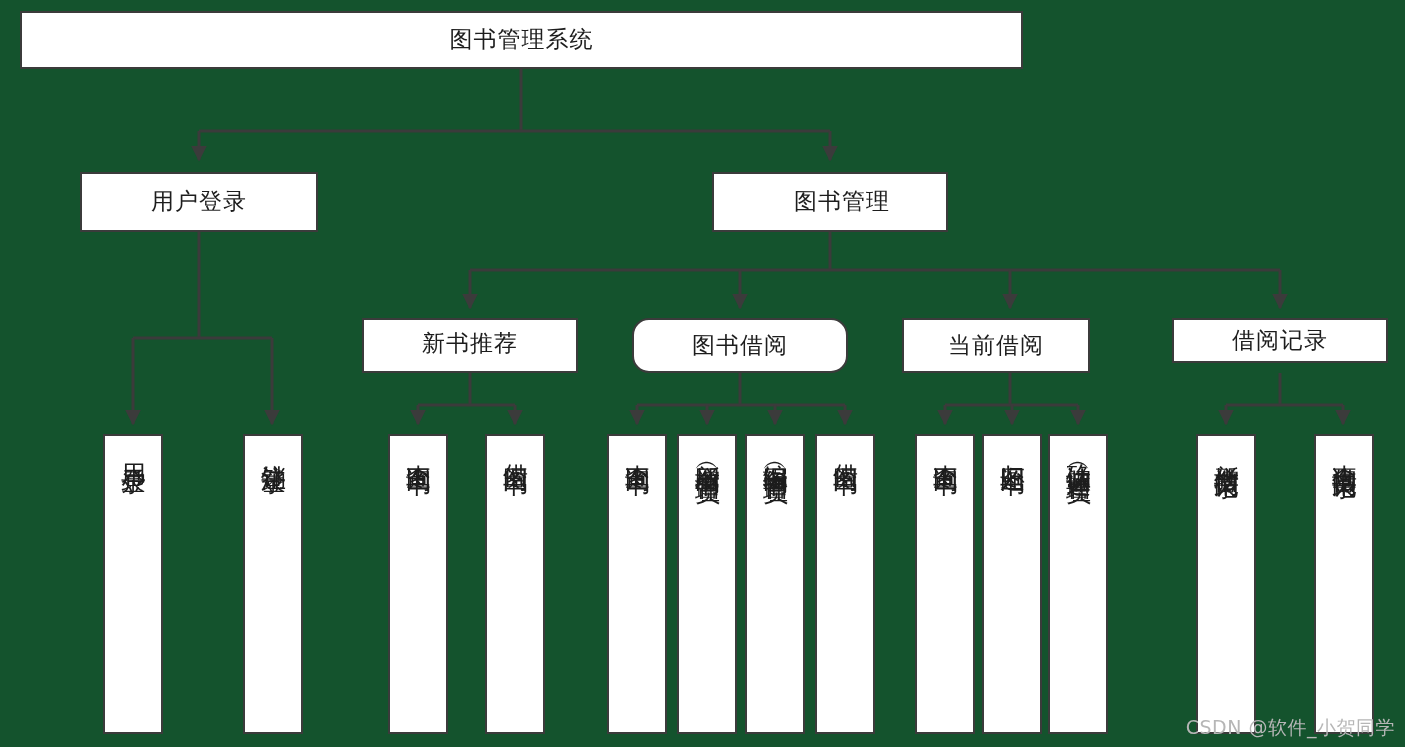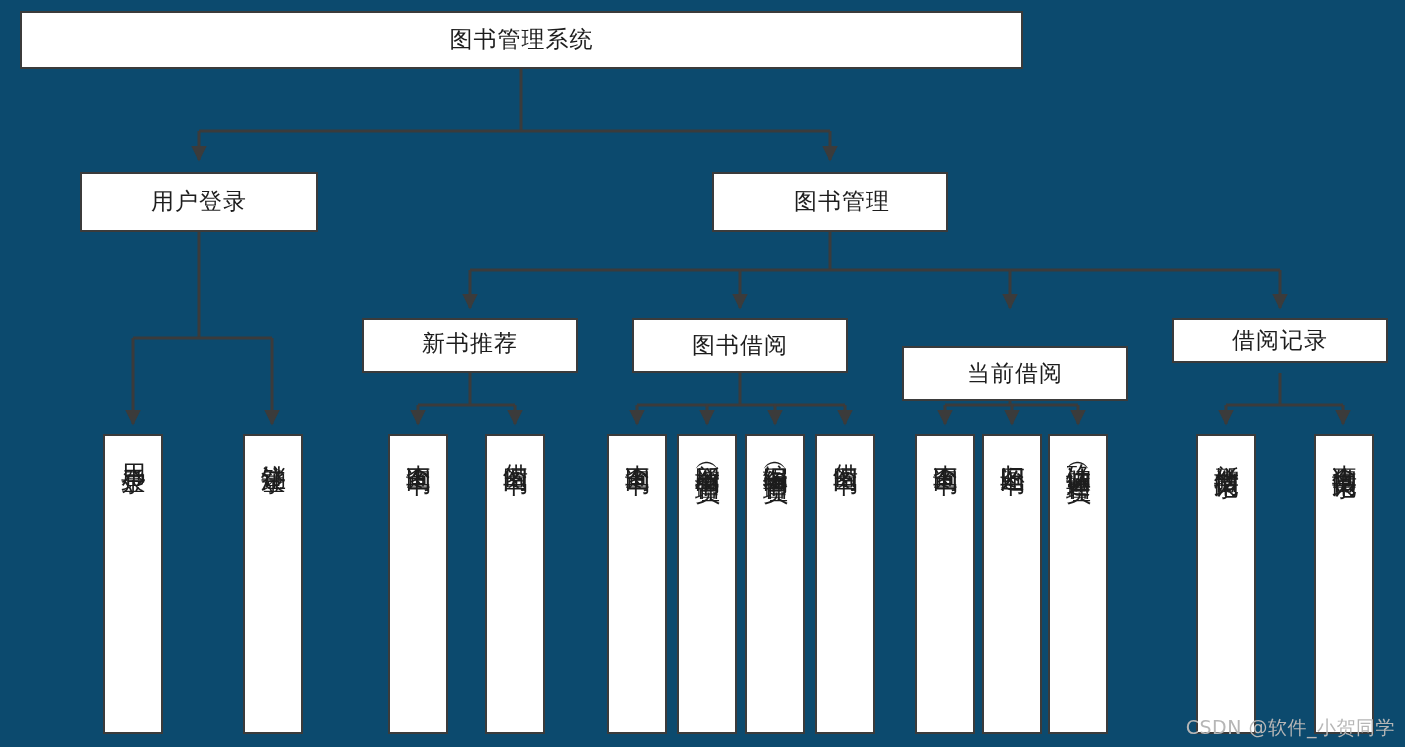--- a/index.html
+++ b/index.html
@@ -7,21 +7,21 @@
     padding: 0;
     background: #ffffff;
   }
   body {
     font-family: "DejaVu Sans", "Liberation Sans", sans-serif;
   }
   #canvas {
     position: relative;
     width: 1405px;
     height: 747px;
-    background: #0c4a6e;
+    background: #14532d;
     overflow: hidden;
   }
   #wires {
     position: absolute;
     left: 0;
     top: 0;
     width: 1405px;
     height: 747px;
   }
   .node {
@@ -130,24 +130,24 @@
   <div class="node horiz" style="left:80px; top:172px; width:238px; height:60px;">
     <span>用户登录</span>
   </div>
   <div class="node horiz" style="left:712px; top:172px; width:236px; height:60px;padding-left:24px;">
     <span>图书管理</span>
   </div>
 
   <div class="node horiz" style="left:362px; top:318px; width:216px; height:55px;font-family:Liberation Mono, monospace;">
     <span>新书推荐</span>
   </div>
-  <div class="node horiz" style="left:632px; top:318px; width:216px; height:55px;">
+  <div class="node horiz" style="left:632px; top:318px; width:216px; height:55px;border-radius:17px;">
     <span>图书借阅</span>
   </div>
-  <div class="node horiz" style="left:902px; top:318px; width:226px; height:55px;margin-top:28px;">
+  <div class="node horiz" style="left:902px; top:318px; width:188px; height:55px;">
     <span>当前借阅</span>
   </div>
   <div class="node horiz" style="left:1172px; top:318px; width:216px; height:45px;">
     <span>借阅记录</span>
   </div>
 
   <div class="node vert" style="left:103px; top:434px; width:60px; height:300px;">
     <span class="vlabel-wrap">
         <span class="vert-text">用户登录</span>
       </span>

